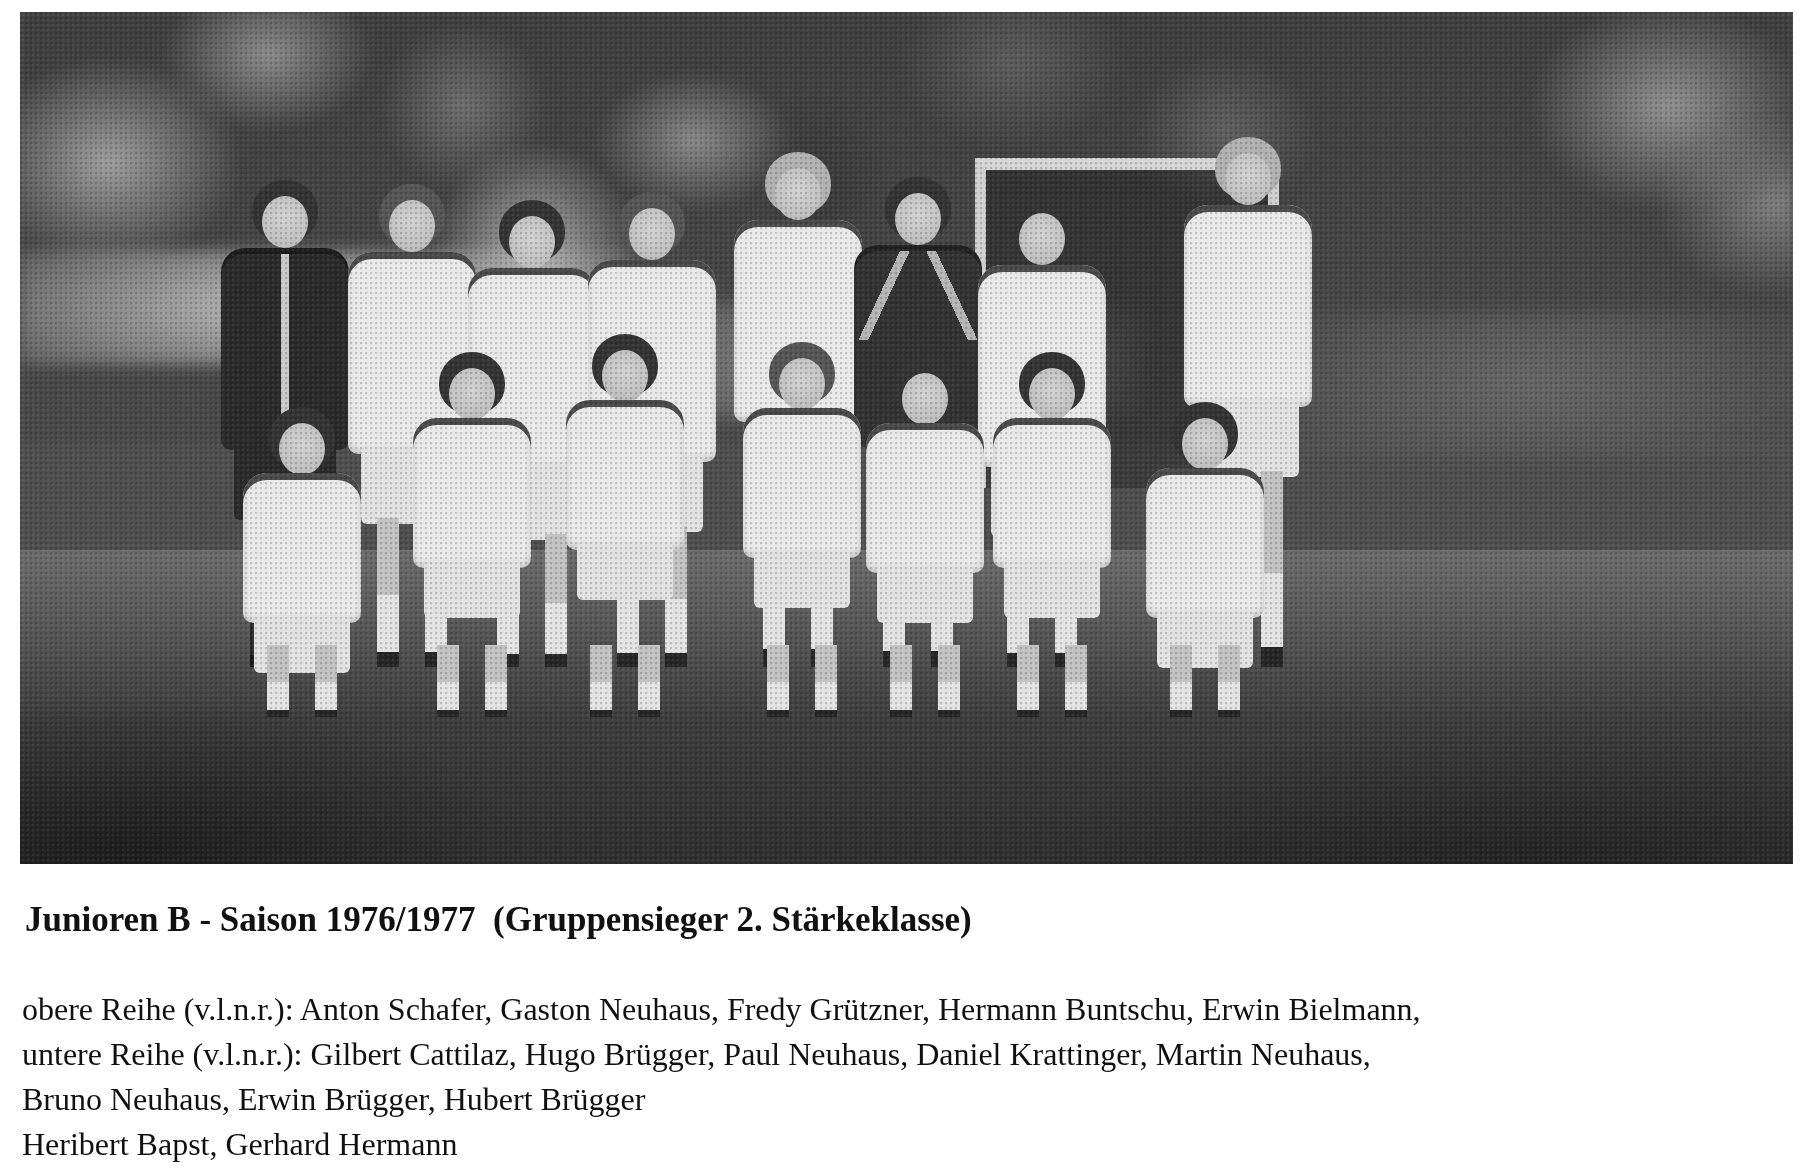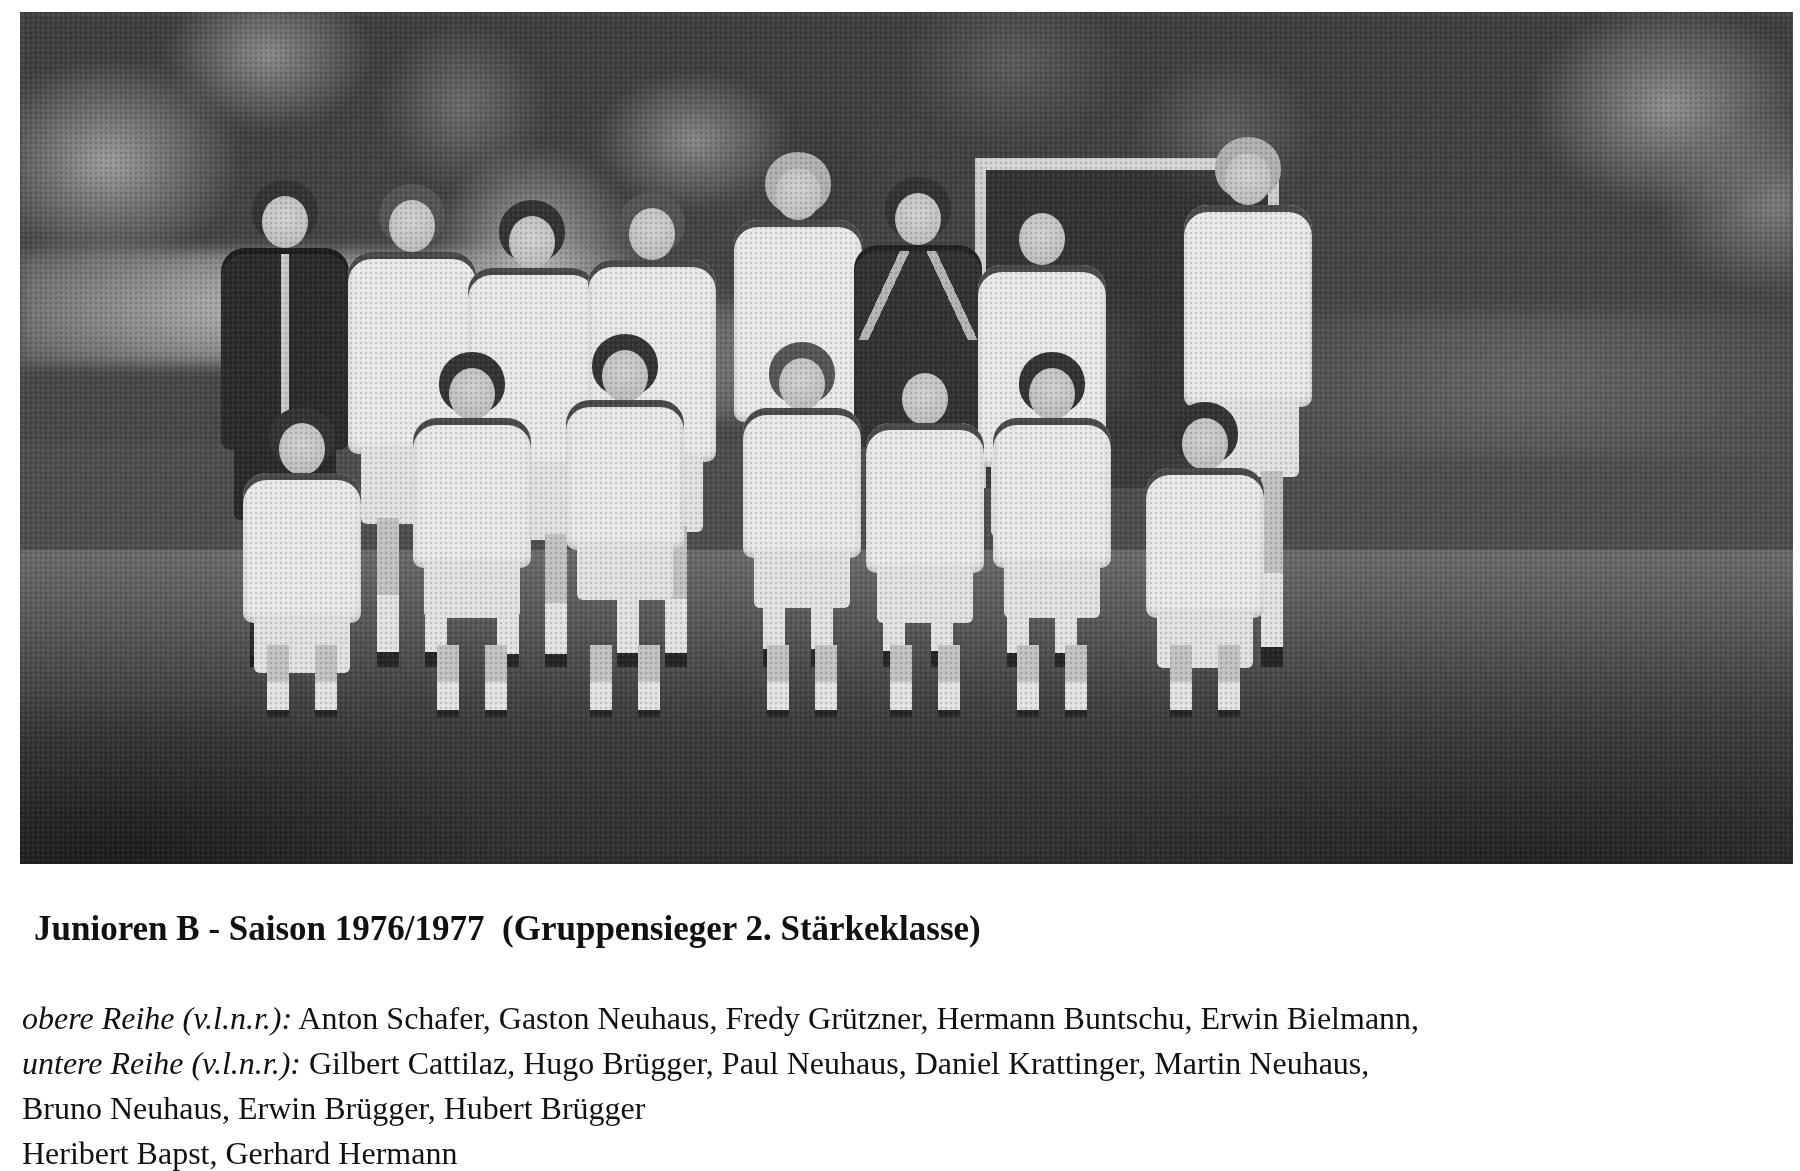--- a/index.html
+++ b/index.html
@@ -78,24 +78,24 @@
   .kit-track .leg{background:linear-gradient(to bottom,#2b2b2b 0 92%,#1b1b1b 92%);}
 
   .halftone{left:0;top:0;width:100%;height:100%;pointer-events:none;
     background-image:
       radial-gradient(circle at 1px 1px, rgba(0,0,0,.30) 1px, rgba(0,0,0,0) 1.7px),
       radial-gradient(circle at 3px 3px, rgba(255,255,255,.12) 1px, rgba(255,255,255,0) 1.7px);
     background-size:5px 5px,5px 5px;opacity:.55;}
 
   
   .caption{position:absolute;left:22px;top:896px;width:1760px;}
-  .caption h1{margin:12px;font-size:35px;line-height:42px;font-weight:bold;white-space:pre-wrap;}
+  .caption h1{margin:3px;font-size:35px;line-height:42px;font-weight:bold;white-space:pre-wrap;}
   .cap-lines{margin-top:46px;}
   .cap-line{margin:0;font-size:32px;line-height:45px;white-space:pre-wrap;}
-  .cap-line .em{font-style:italic;text-align:right;}
+  .cap-line .em{text-align:right;}
 </style>
 </head>
 <body>
 
 <div class="page">
 
   <div class="photo">
     <div class="layer trees"></div>
     <div class="layer meadow"></div>
     <div class="layer field-mid"></div>

